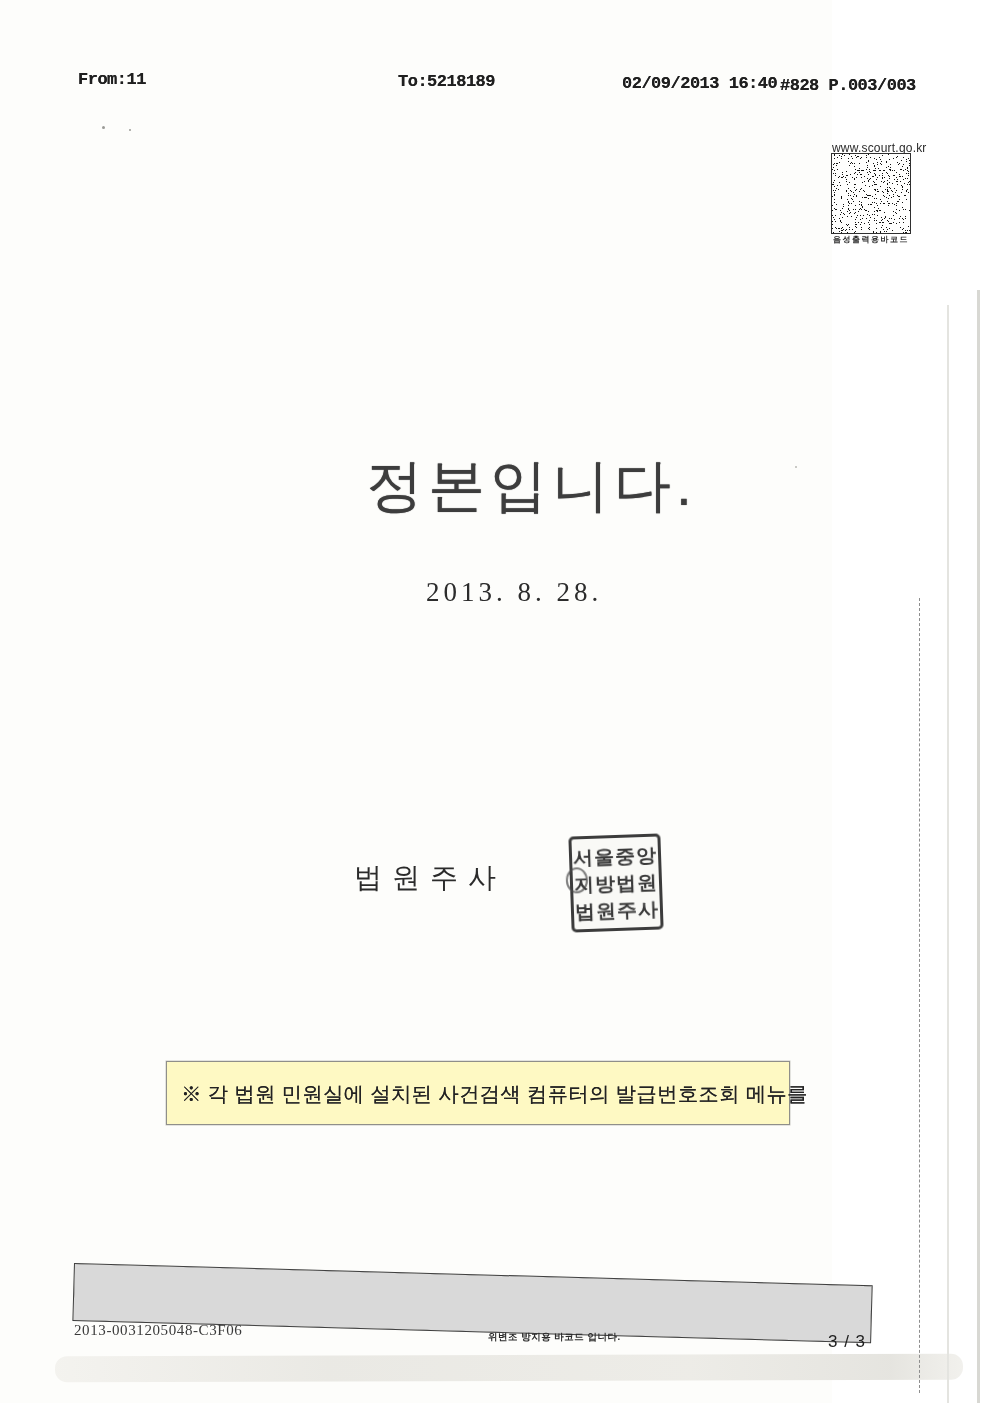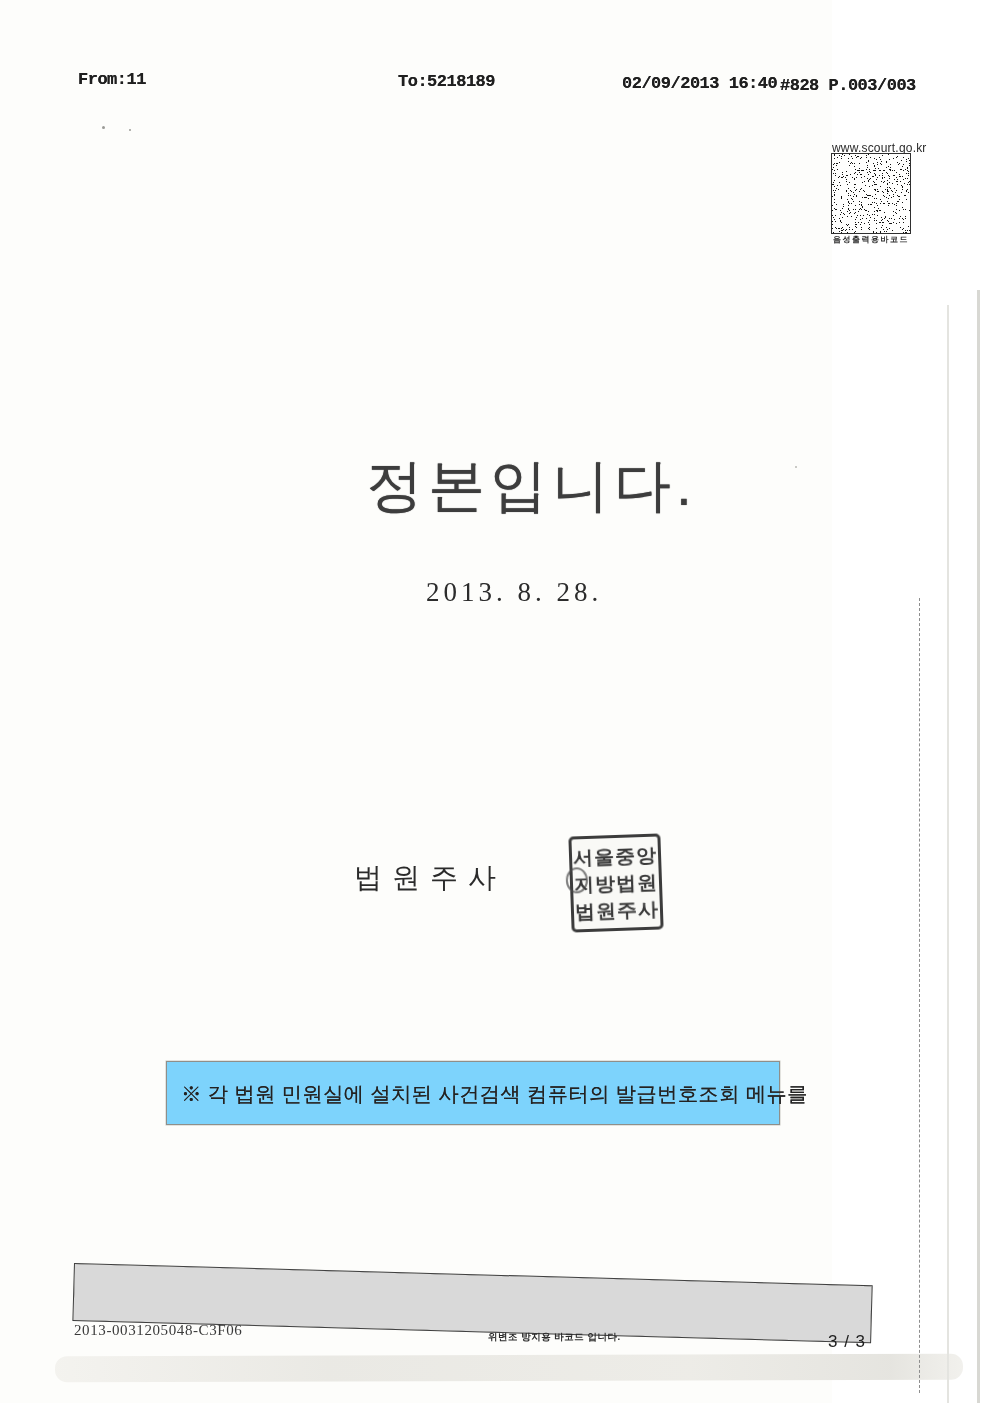--- a/index.html
+++ b/index.html
@@ -100,22 +100,22 @@
     letter-spacing: 1px; line-height: 27px;
     transform: scaleY(0.95);
     white-space: nowrap;
   }
 
   
   .notice-box {
     left: 166px; top: 1061px; width: 594px;
     border: 1px solid #8f8f8a;
     box-shadow: 0 0 0 0.5px #c9c9c4;
-    padding: 13px 4px 12px 14px;
-    background: #7dd3fc;
+    padding: 13px 14px 12px 14px;
+    background: #fef9c3;
   }
   .notice-box p {
     margin: 0;
     font-size: 20.5px; line-height: 37px;
     color: #222222; letter-spacing: 0.2px;
     text-shadow: 0 0 0.5px #444;
     white-space: nowrap;
   }
 
   

